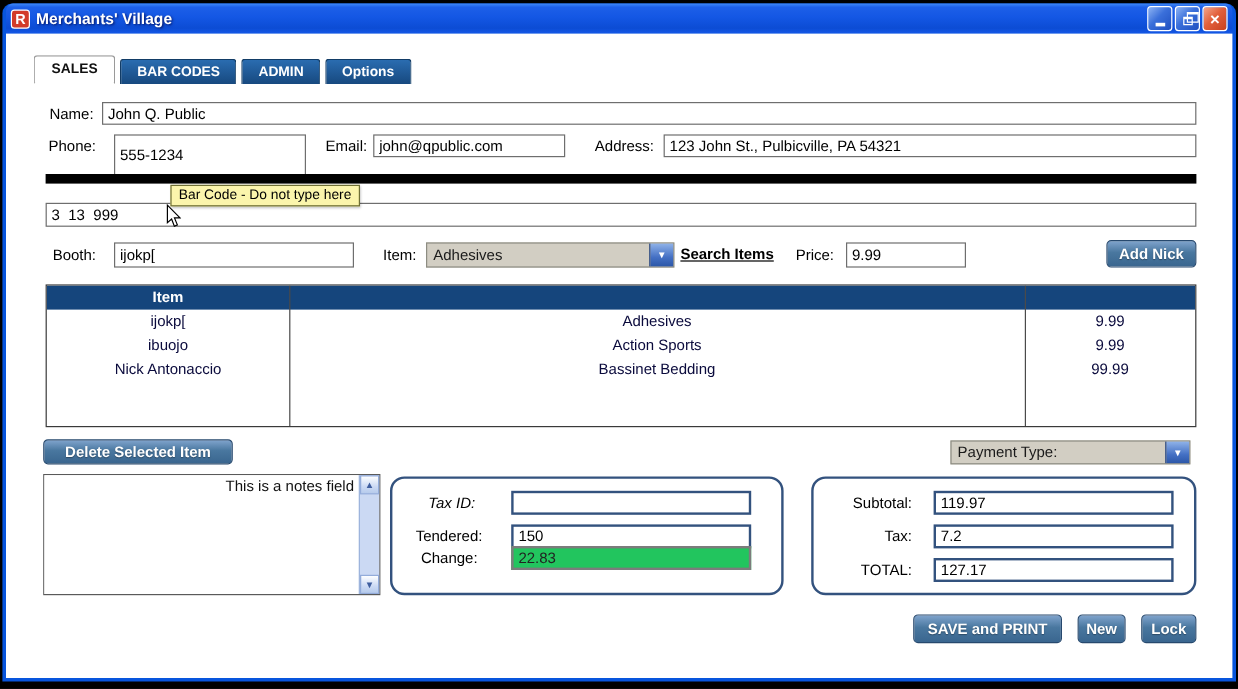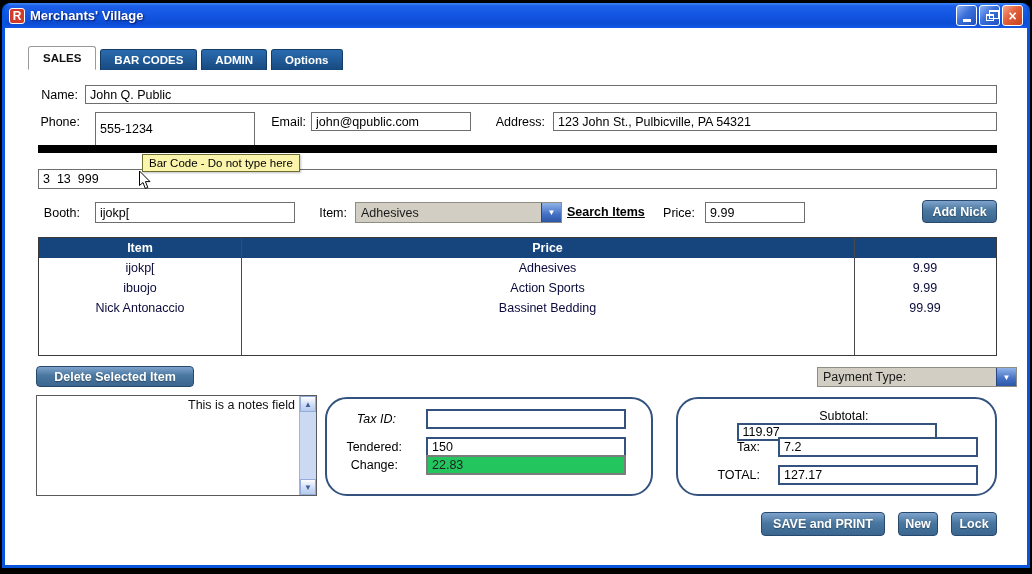--- a/index.html
+++ b/index.html
@@ -73,21 +73,21 @@
   .notes-box { border:1px solid #5A5A5A; background:#fff; display:flex; }
   .notes-ta { flex:1; border:none; outline:none; resize:none; font-family:inherit;
               font-size:12.5px; padding:2px 4px; color:#111;text-align:right; }
   .scrollbar { width:17px; background:#CBD9F3; border-left:1px solid #9DB4DC;
                display:flex; flex-direction:column; justify-content:space-between; }
   .sb-btn { height:16px; background:linear-gradient(#FDFEFF,#CCDAF4 60%,#B6CBEC);
             border:1px solid #93ACDA; color:#3F5E9E; font-size:8px;
             display:flex; align-items:center; justify-content:center; cursor:pointer; }
 
   
-  .panel { border:2px solid #33527E; border-radius:22px; background:#fff; }
+  .panel { border:2px solid #33527E; border-radius:12px; background:#fff; }
   .p-row { position:absolute; left:0; right:0; height:20px; display:flex; align-items:center; }
   .p-lbl { font-size:12.5px; color:#000; text-align:right; }
   .p-input { border:2px solid #33527E; height:20px; font-size:12.5px; padding:0 4px;
              background:#fff; color:#000; font-family:inherit; outline:none; }
   .p-input.disabled { background:#22c55e; border-color:#7C7C7C; color:#222; }
 
   .footer-btns { display:flex; gap:13px; }
 </style>
 </head>
 <body>
@@ -151,21 +151,20 @@
     <span class="link abs" style="left:562px; top:177px;">Search Items</span>
 
     <span class="lbl abs" style="left:648px; top:178px; width:42px;">Price:</span>
     <input class="txt abs" style="left: 700px; top: 174px; width: 100px; height: 21px;" value="9.99">
 
     <div class="btn abs" style="left:917px; top:172px; width:75px; height:23px;">Add Nick</div>
 
     <div class="items-table abs" style="left:33px; top:209px; width:959px; height:119px;">
       <div class="t-head">
         <div class="t-cell">Item</div>
-        <div class="t-cell">Price</div>
       </div>
       <div class="t-row">
         <div class="t-cell">ijokp[</div>
         <div class="t-cell">Adhesives</div>
         <div class="t-cell">9.99</div>
       </div>
       <div class="t-row">
         <div class="t-cell">ibuojo</div>
         <div class="t-cell">Action Sports</div>
         <div class="t-cell">9.99</div>
@@ -174,21 +173,21 @@
         <div class="t-cell">Nick Antonaccio</div>
         <div class="t-cell">Bassinet Bedding</div>
         <div class="t-cell">99.99</div>
       </div>
       <div class="v-line" style="left:202px;"></div>
       <div class="v-line" style="left:815px;"></div>
     </div>
 
     <div class="btn abs" style="left:31px; top:338px; width:158px; height:21px;">Delete Selected Item</div>
 
-    <div class="combo abs" style="left:812px; top:339px; width:200px; height:20px;">
+    <div class="combo abs" style="left:787px; top:339px; width:200px; height:20px;">
       <span class="combo-text">Payment Type:</span>
       <span class="combo-arrow">▼</span>
     </div>
 
     <div class="notes-box abs" style="left:31px; top:367px; width:281px; height:101px;">
       <textarea class="notes-ta" style="">This is a notes field</textarea>
       <div class="scrollbar">
         <div class="sb-btn">▲</div>
         <div class="sb-btn">▼</div>
       </div>
@@ -203,21 +202,21 @@
         <span class="p-lbl" style="width:99px; padding-right:24px;">Tendered:</span>
         <input class="p-input" style="width: 200px;" value="150">
       </div>
       <div class="p-row" style="top:56px;">
         <span class="p-lbl" style="width:99px; padding-right:28px;">Change:</span>
         <input class="p-input disabled" style="width: 200px;" value="22.83">
       </div>
     </div>
 
     <div class="panel abs" style="left:671px; top:369px; width:321px; height:99px;">
-      <div class="p-row" style="top:10px;flex-direction:column;">
+      <div class="p-row" style="top:10px;">
         <span class="p-lbl" style="width:100px; padding-right:18px;">Subtotal:</span>
         <input class="p-input" style="width: 200px;" value="119.97">
       </div>
       <div class="p-row" style="top:38px;">
         <span class="p-lbl" style="width:100px; padding-right:18px;">Tax:</span>
         <input class="p-input" style="width: 200px;" value="7.2">
       </div>
       <div class="p-row" style="top:66px;">
         <span class="p-lbl" style="width:100px; padding-right:18px;">TOTAL:</span>
         <input class="p-input" style="width: 200px;" value="127.17">

